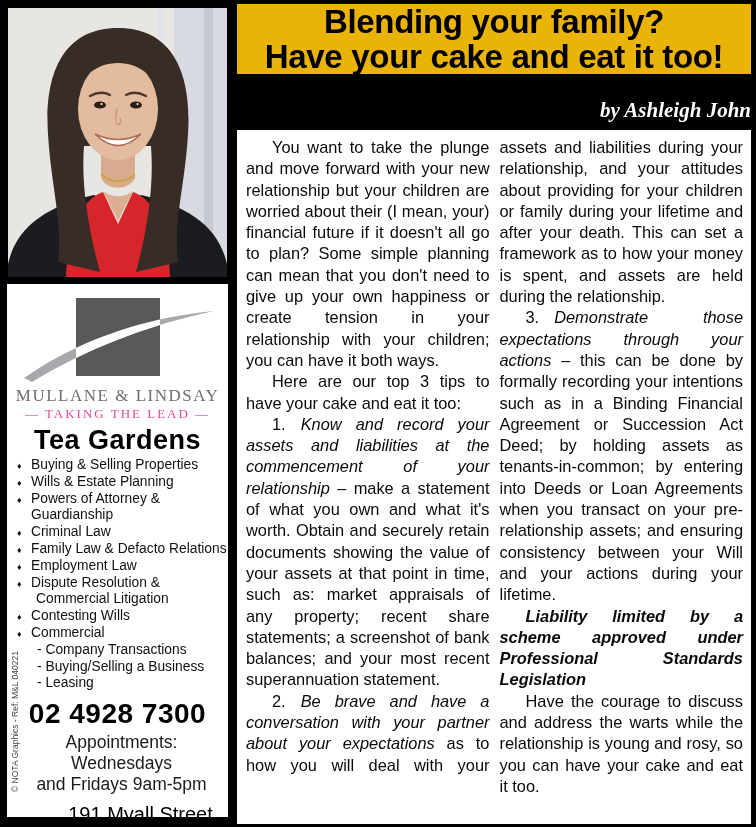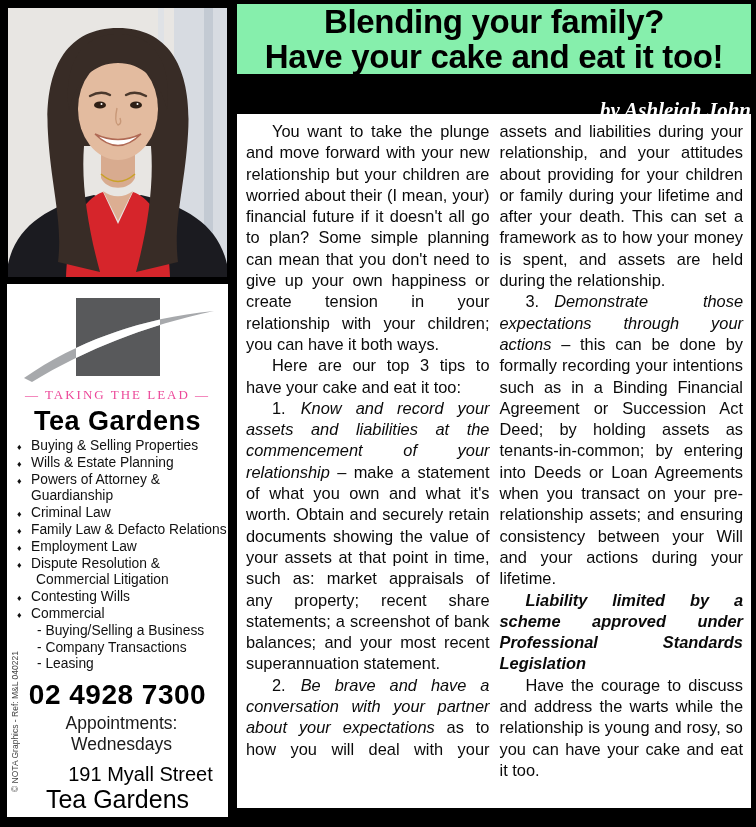--- a/index.html
+++ b/index.html
@@ -27,28 +27,28 @@
   .phone { font-size:28px; font-weight:bold; line-height:33px; margin-top:5px;
            letter-spacing:0.5px; white-space:nowrap; }
   .appt { font-size:17.5px; line-height:21px; margin-top:2px; color:#1a1a1a;margin-left:8px; }
   .addr1 { font-size:20px; line-height:23px; margin-top:8px;padding-left:46px; }
   .addr2 { font-size:25px; line-height:27px; }
   .credit { position:absolute; left:10px; top:792px; width:105px;
             transform:rotate(-90deg); transform-origin:0 0;
             font-size:8.5px; color:#444; text-align:left; white-space:nowrap; }
 
   
-  .title-box { position:absolute; left:237px; top:4px; width:514px; height:70px; background:#86efac;
+  .title-box { position:absolute; left:237px; top:4px; width:514px; height:70px; background:#eab308;
                display:flex; align-items:center; justify-content:center; }
   .title-box h1 { font-size:33px; line-height:35px; font-weight:bold; text-align:center;
                   margin:0; letter-spacing:-0.3px; color:#000; }
   .byline { position:absolute; left:237px; top:96px; width:514px; height:29px;
             color:#fff; font-family:"Liberation Serif", serif; font-style:italic; font-weight:bold;
             font-size:21px; line-height:28px; text-align:right; }
-  .article-box { position:absolute; left:237px; top:114px; width:514px; height:694px; background:#fff;
+  .article-box { position:absolute; left:237px; top:130px; width:514px; height:694px; background:#fff;
                  box-sizing:border-box; padding:7px 8px 0 9px; display:flex; gap:10px; overflow:hidden; }
   .col { width:50%; font-size:16.4px; line-height:21.3px; text-align:justify; color:#0a0a0a; }
   .col p { margin:0; }
   .indent { text-indent:26px; }
   .pnum { margin-right:15px; }
   .cont { text-align-last:justify; }
   .liability { font-weight:bold; font-style:italic; }
 </style>
 </head>
 <body>
@@ -98,44 +98,46 @@
       <svg class="logo-svg" width="204" height="92" viewBox="0 0 204 92">
         <defs>
             <clipPath id="sq">
               <rect x="60" y="4" width="84" height="78"></rect>
             </clipPath>
           </defs>
         <rect x="60" y="4" width="84" height="78" fill="#58595b"></rect>
         <path d="M8,84 C60,48 124,24 198,17 C132,31 70,55 16,88 Z" fill="#a7a9ac"></path>
         <path d="M8,84 C60,48 124,24 198,17 C132,31 70,55 16,88 Z" fill="#ffffff" clip-path="url(#sq)"></path>
       </svg>
+      <div class="firm-name">MULLANE &amp; LINDSAY</div>
       <div class="tagline">— TAKING THE LEAD —</div>
     </div>
 
     <div class="location">Tea Gardens</div>
 
     <ul class="services">
       <li><span class="blt">♦</span><span>Buying &amp; Selling Properties</span></li>
       <li><span class="blt">♦</span><span>Wills &amp; Estate Planning</span></li>
       <li><span class="blt">♦</span><span>Powers of Attorney &amp; Guardianship</span></li>
       <li><span class="blt">♦</span><span>Criminal Law</span></li>
       <li><span class="blt">♦</span><span>Family Law &amp; Defacto Relations</span></li>
       <li><span class="blt">♦</span><span>Employment Law</span></li>
       <li><span class="blt">♦</span><span>Dispute Resolution &amp;</span>
         <div class="svc-line2">Commercial Litigation</div></li>
       <li><span class="blt">♦</span><span>Contesting Wills</span></li>
       <li><span class="blt">♦</span><span>Commercial</span>
+        <div class="sub">- Company Transactions</div>
         <div class="sub">- Buying/Selling a Business</div>
-        <div class="sub">- Company Transactions</div>
         <div class="sub">- Leasing</div></li>
     </ul>
 
     <div class="phone">02 4928 7300</div>
     <div class="appt">
       <div>Appointments: Wednesdays</div>
+      <div>and Fridays 9am-5pm</div>
     </div>
     <div class="addr1">191 Myall Street</div>
     <div class="addr2">Tea Gardens</div>
 
   </div>
 
   <div class="credit">© NOTA Graphics - Ref: M&amp;L 040221</div>
 
   <div class="title-box">
     <h1><span>Blending your family?</span><br>

